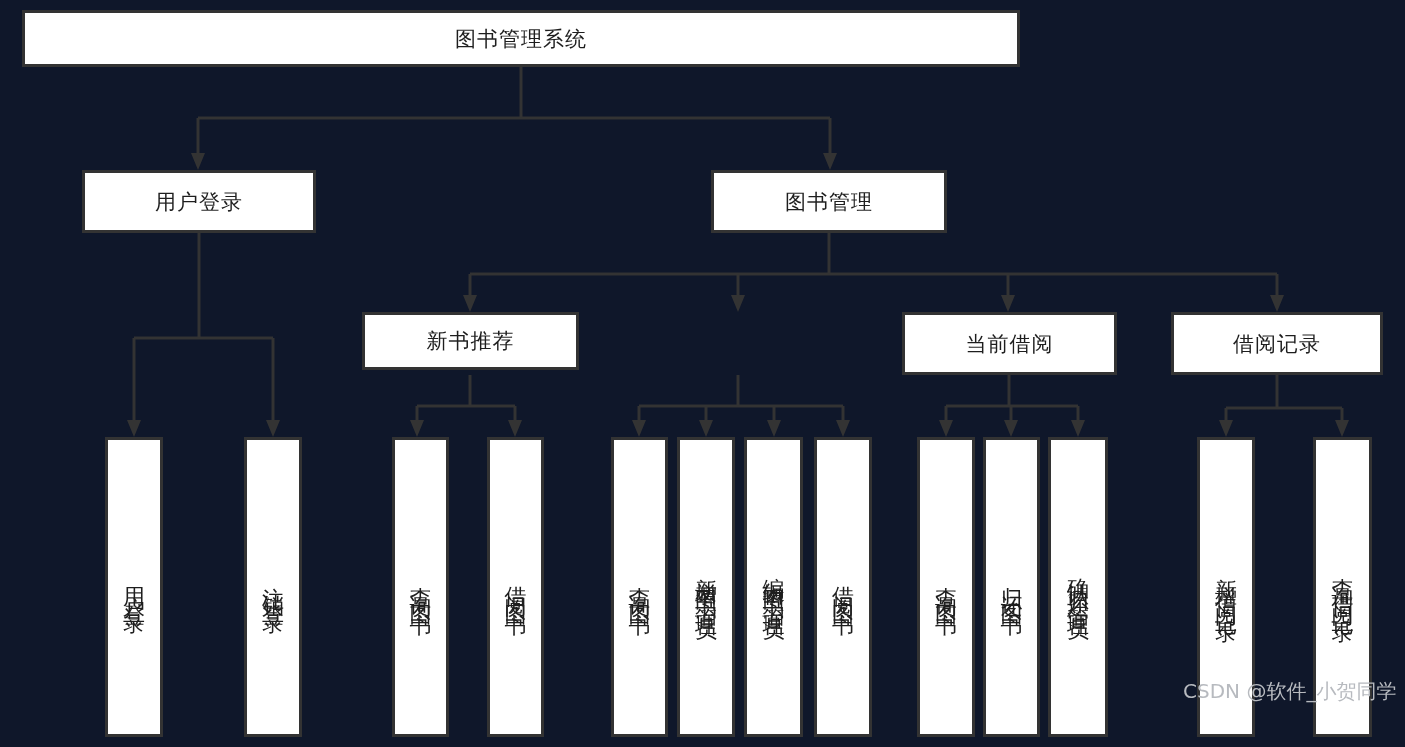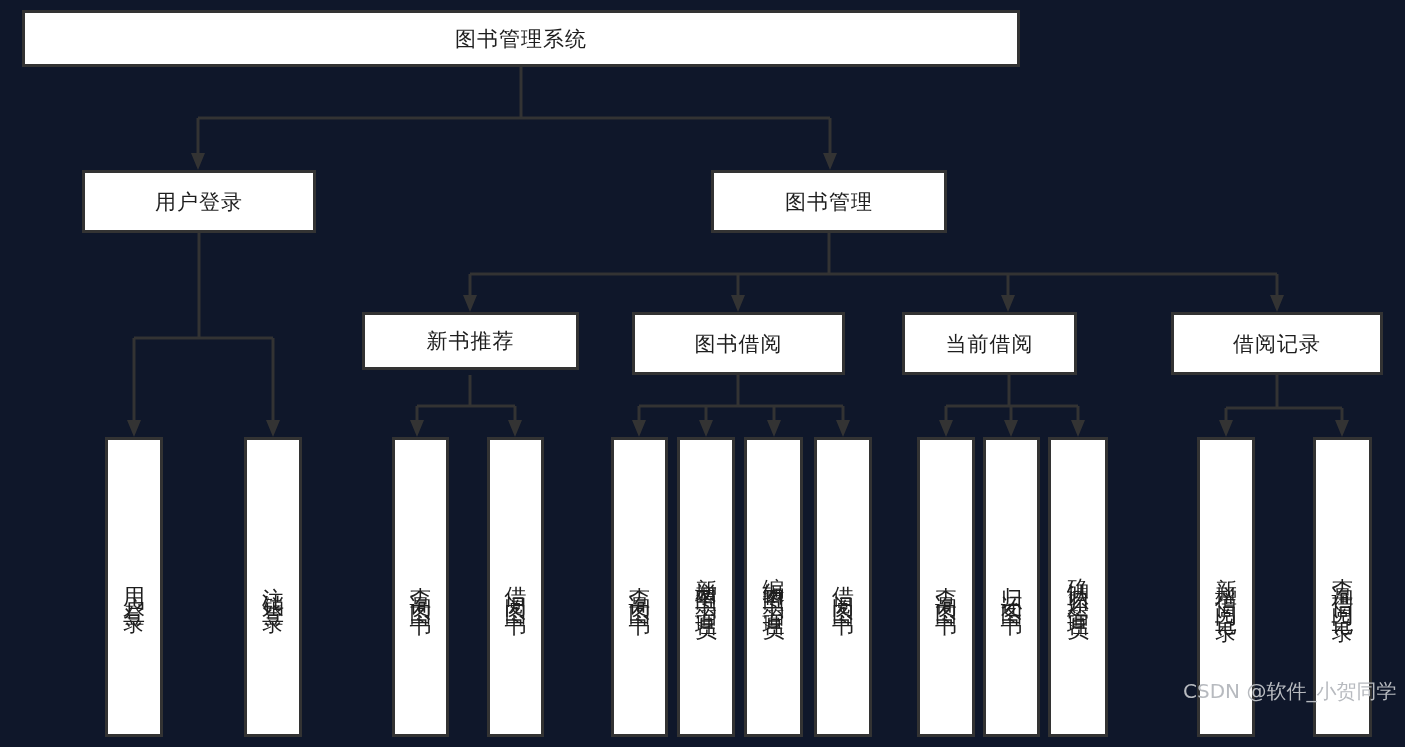--- a/index.html
+++ b/index.html
@@ -92,24 +92,21 @@
   <div class="node hnode" style="left:82px;top:170px;width:234px;height:63px">
     <span>用户登录</span>
   </div>
   <div class="node hnode" style="left:711px;top:170px;width:236px;height:63px">
     <span>图书管理</span>
   </div>
 
   <div class="node hnode" style="left:362px;top:312px;width:217px;height:58px">
     <span>新书推荐</span>
   </div>
-  <div class="node hnode" style="left:632px;top:312px;width:213px;height:63px">
-    <span>图书借阅</span>
-  </div>
-  <div class="node hnode" style="left:902px;top:312px;width:175px;height:63px">
+  <div class="node hnode" style="left:902px;top:312px;width:215px;height:63px">
     <span>当前借阅</span>
   </div>
   <div class="node hnode" style="left:1171px;top:312px;width:212px;height:63px">
     <span>借阅记录</span>
   </div>
 
   <div class="node leaf" style="left:105px;top:437px;width:58px;height:300px">
     <span>用户登录</span>
   </div>
   <div class="node leaf" style="left:244px;top:437px;width:58px;height:300px">

